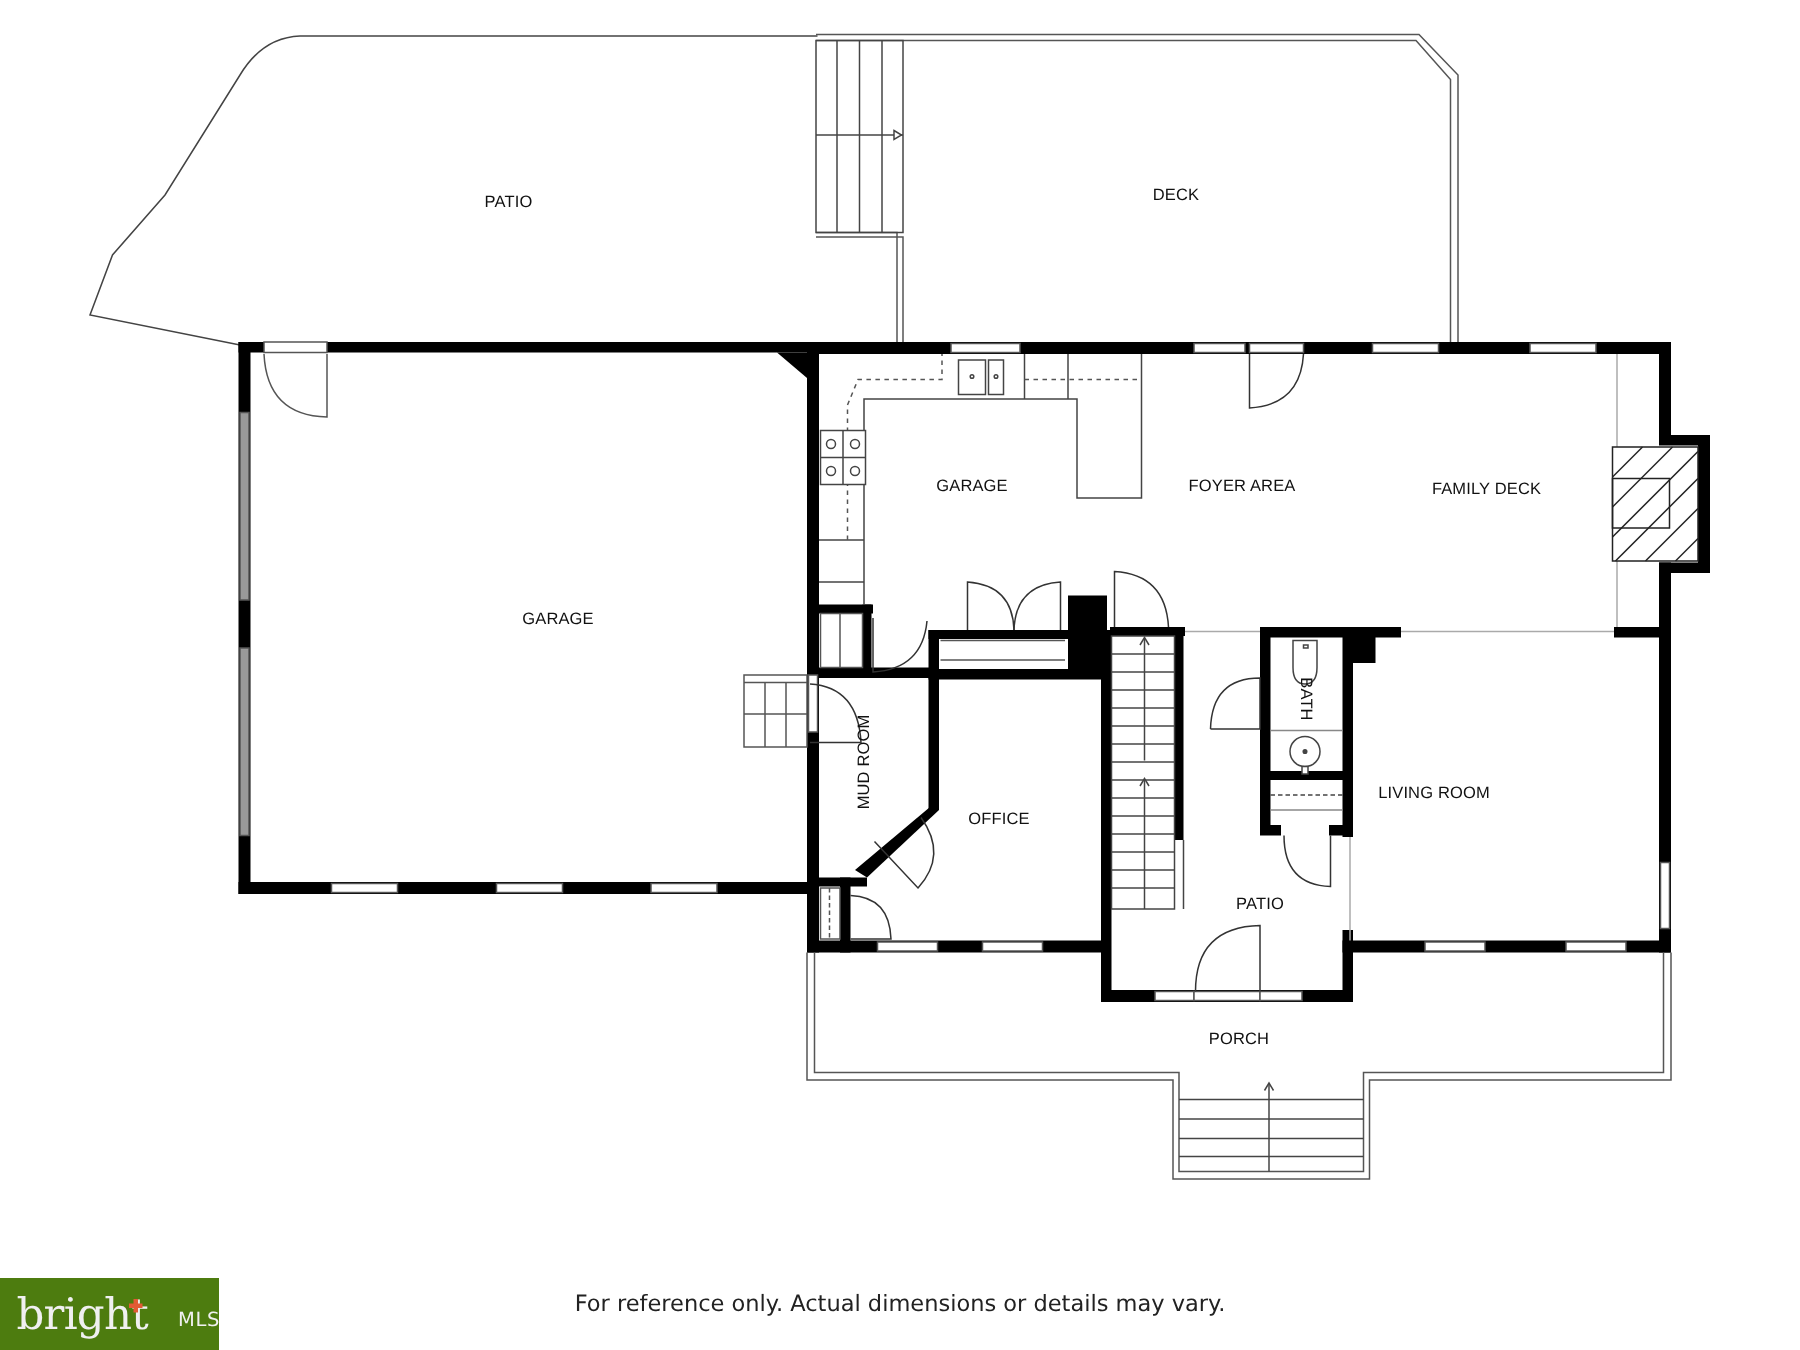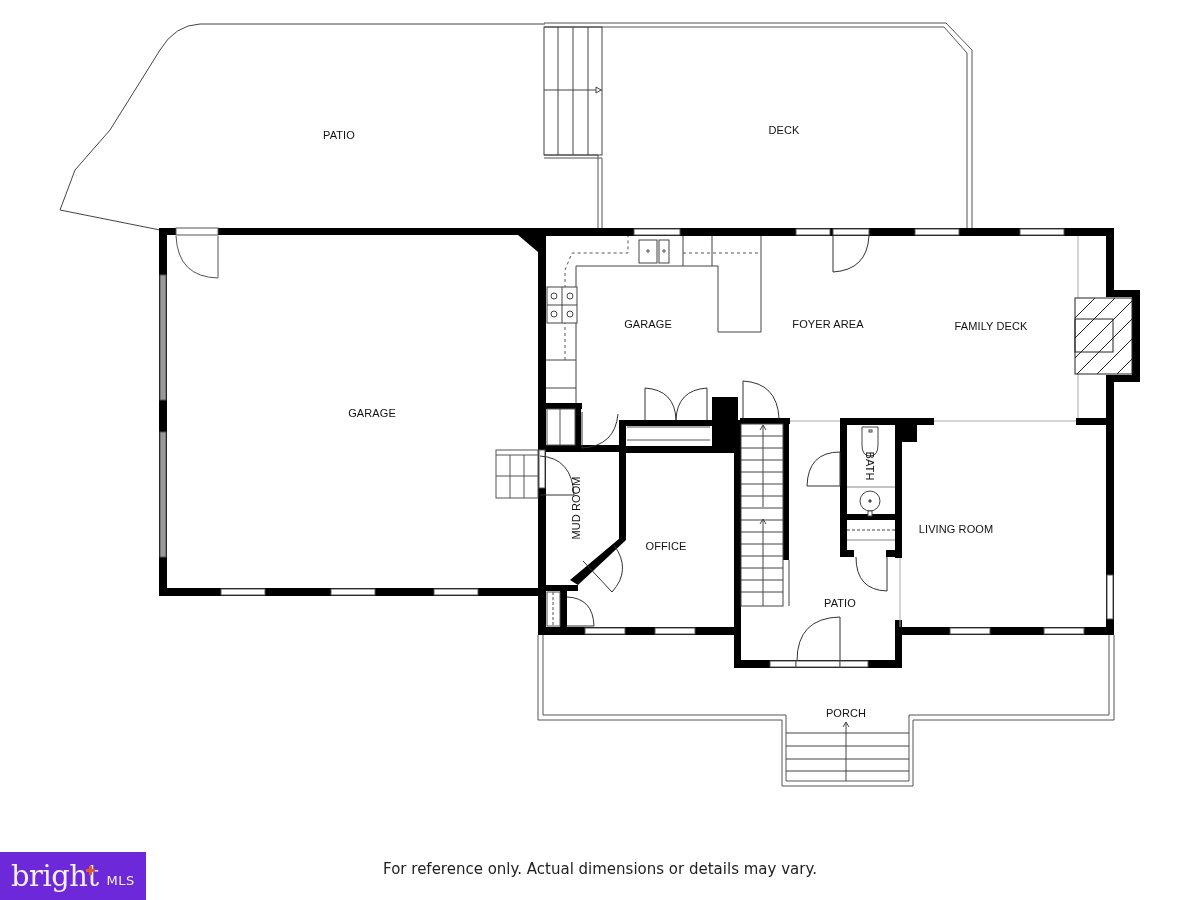--- a/index.html
+++ b/index.html
@@ -2,27 +2,27 @@
 <html><head>
 <meta charset="utf-8">
 <style>
   html, body { margin: 0; padding: 0; background: #ffffff; }
   body { width: 1200px; height: 900px; position: relative; overflow: hidden; font-family: "Liberation Sans", sans-serif; }
   #plan { position: absolute; left: 0; top: 0; }
   .room-label { position: absolute; font-family: "Liberation Sans", sans-serif; font-size: 11px; color: #111; white-space: nowrap; transform: translate(-50%, -50%); letter-spacing: 0.1px; }
   .vert { transform: translate(-50%, -50%) rotate(-90deg); }
   .vert-cw { transform: translate(-50%, -50%) rotate(90deg); }
   .disclaimer { position: absolute; left: 600px; top: 869px; transform: translate(-50%, -50%); font-family: "DejaVu Sans", sans-serif; font-size: 15px; color: #222; white-space: nowrap; }
-  .logo { position: absolute; left: 0; top: 852px; width: 146px; height: 48px; background: #6d28d9; display: flex; align-items: center; padding-left: 11px; box-sizing: border-box; }
+  .logo { position: absolute; left: 0; top: 852px; width: 146px; height: 48px; background: #4d7c0f; display: flex; align-items: center; padding-left: 11px; box-sizing: border-box; }
   .logo-word { font-family: "DejaVu Serif", serif; font-size: 29px; color: #f0f0f0; line-height: 1; position: relative; letter-spacing: -0.5px; }
   .logo-plus { position: absolute; left: 75px; top: 4px; width: 9px; height: 9px; }
   .logo-plus:before, .logo-plus:after { content: ""; position: absolute; background: #e25a35; }
   .logo-plus:before { left: 3px; top: 0; width: 3px; height: 9px; }
   .logo-plus:after { left: 0; top: 3px; width: 9px; height: 3px; }
-  .logo-mls { font-family: "DejaVu Sans", sans-serif; font-size: 13px; color: #f0f0f0; margin-left: 8px; margin-top: 8px; letter-spacing: 0.5px; }
+  .logo-mls { font-family: "DejaVu Sans", sans-serif; font-size: 13px; color: #f0f0f0; margin-left: 20px; margin-top: 8px; letter-spacing: 0.5px; }
 </style>
 </head>
 <body>
 
 <svg id="plan" width="1200" height="900" viewBox="0 0 1200 900" xmlns="http://www.w3.org/2000/svg">
 
   <g fill="none" stroke="#444" stroke-width="1">
     <path d="M160 230 L60 210 L75 170 L110 130 L135 90 L160 50 Q175 25 200 24 L545 24"></path>
   </g>
 
@@ -256,20 +256,20 @@
 <div class="room-label" style="left:784px; top:130px;text-align:right;">DECK</div>
 <div class="room-label" style="left:350px; top:413px;margin-left:22px;">GARAGE</div>
 <div class="room-label" style="left:648px; top:324px;">GARAGE</div>
 <div class="room-label" style="left:828px; top:324px;">FOYER AREA</div>
 <div class="room-label" style="left:991px; top:326px;">FAMILY DECK</div>
 <div class="room-label vert" style="left:576px; top:508px;">MUD ROOM</div>
 <div class="room-label" style="left:666px; top:546px;">OFFICE</div>
 <div class="room-label vert-cw" style="left:870px; top:466px;">BATH</div>
 <div class="room-label" style="left:956px; top:529px;">LIVING ROOM</div>
 <div class="room-label" style="left:840px; top:603px;">PATIO</div>
-<div class="room-label" style="left:846px; top:693px;margin-top:20px;">PORCH</div>
+<div class="room-label" style="left:826px; top:693px;">PORCH</div>
 
 <div class="disclaimer">For reference only. Actual dimensions or details may vary.</div>
 
 <div class="logo">
   <span class="logo-word"><span>bright</span><span class="logo-plus"></span></span>
   <span class="logo-mls">MLS</span>
 </div>
 
 </body></html>

